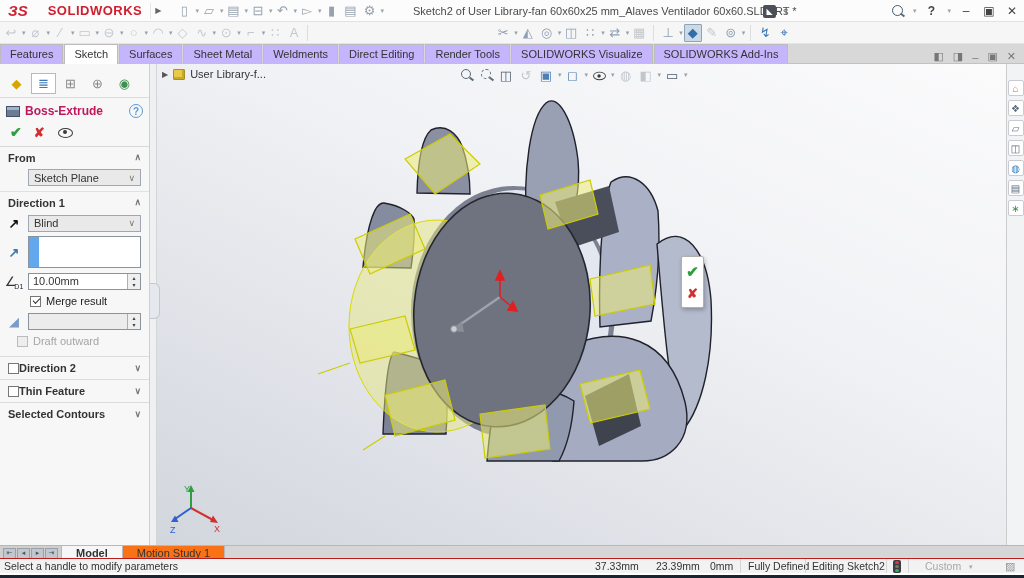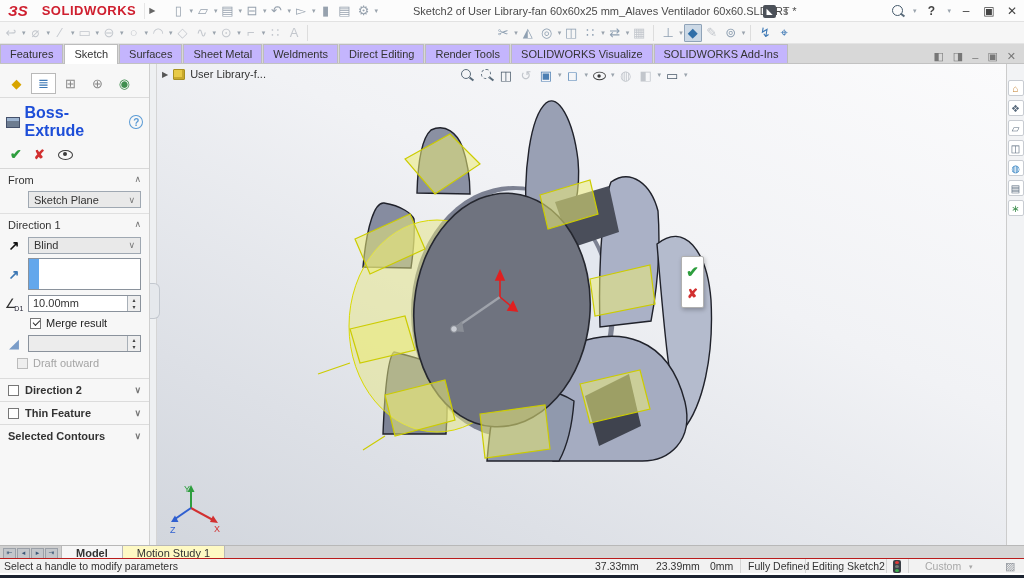--- a/index.html
+++ b/index.html
@@ -3,21 +3,21 @@
 <meta charset="utf-8">
 <style>
   *{box-sizing:border-box;margin:0;padding:0}
   body{margin:0;background:#888}
   .app{position:relative;width:1024px;height:578px;font-family:"Liberation Sans",sans-serif;font-size:11px;color:#333;background:#fff;overflow:hidden}
   .ic{display:inline-flex;align-items:center;justify-content:center;width:18px;height:18px;font-size:13px;line-height:1}
   .caret{font-size:7px;color:#9aa3ad;margin-left:1px}
   
   .titlebar{position:absolute;top:0;left:0;right:0;height:22px;background:#fcfcfc;border-bottom:1px solid #e2e2e2;display:flex;align-items:center}
   .brand{display:flex;align-items:baseline;padding:0 8px;height:22px;align-items:center}
-  .brand-prefix{color:#cf1f2f;font-weight:bold;font-style:italic;font-size:15px;margin-right:14px}
+  .brand-prefix{color:#cf1f2f;font-weight:bold;font-style:italic;font-size:15px;margin-right:20px}
   .brand-name{color:#cf1f2f;font-weight:bold;font-size:13px;letter-spacing:.5px}
   .flyout-arrow{color:#666;font-size:8px;padding:0 4px;border-left:1px solid #e6e6e6;height:16px;display:flex;align-items:center}
   .tb-icons{display:flex;align-items:center;gap:1px;margin-left:10px;color:#97a2ae}
   .title-text{position:absolute;left:413px;top:5px;font-size:11px;color:#4a4a4a;white-space:nowrap}
   .search-area{position:absolute;right:4px;top:0;height:22px;display:flex;align-items:center;gap:7px;color:#555}
   .dark-ic{width:13px;height:13px;border-radius:2px;background:#4b5058;color:#fff;font-size:8px;display:flex;align-items:center;justify-content:center}
   .search-text{color:#666;width:100px;text-align:left}
   .mag{position:relative;width:15px;height:15px;display:inline-block}
   .mag::before{content:'';position:absolute;left:2px;top:1px;width:8px;height:8px;border:1.6px solid #5a6b7a;border-radius:50%}
   .mag::after{content:'';position:absolute;left:10px;top:10px;width:5px;height:2px;background:#5a6b7a;transform:rotate(40deg)}
@@ -37,69 +37,69 @@
   .rtab{padding:3px 9px;background:#c4b5fd;border:1px solid #bcbcbc;border-bottom:none;margin-right:1px;font-size:11px;color:#333;white-space:nowrap}
   .rtab.active{background:#fff;font-weight:normal;position:relative;top:1px;padding-bottom:4px}
   .rb-ctrls{margin-left:auto;display:flex;gap:9px;align-items:center;padding-right:8px;color:#777;font-size:11px}
   
   .pm{position:absolute;top:64px;left:0;width:150px;bottom:33px;background:#f7f7f7;border-right:1px solid #cfcfcf;overflow:hidden}
   .pm-tabs{display:flex;align-items:center;gap:2px;padding:9px 4px 3px 4px;border-bottom:1px solid #dcdcdc}
   .pm-tab{width:25px;height:21px;display:flex;align-items:center;justify-content:center;font-size:13px;color:#888}
   .pm-tab.active{background:#fff;border:1px solid #b9b9b9}
   .pm-header{display:flex;align-items:center;gap:5px;padding:6px 6px 2px}
   .cube3d{width:14px;height:11px;background:#6d7c90;border:1px solid #44506a;box-shadow:inset 0 3px 0 #9db4d0}
-  .pm-title{font-weight:bold;font-size:16px;color:#1d4ed8}
+  .pm-title{font-weight:bold;font-size:12px;color:#be185d}
   .help-circle{margin-left:auto;width:14px;height:14px;border:1.3px solid #5b9bd5;color:#5b9bd5;border-radius:50%;display:flex;align-items:center;justify-content:center;font-size:10px;font-weight:bold}
   .pm-actions{display:flex;gap:12px;padding:4px 10px 6px;border-bottom:1px solid #d8d8d8;align-items:center}
   .ok{color:#2e9e3e;font-size:14px;font-weight:bold}
   .cancel{color:#d23030;font-size:13px;font-weight:bold}
   .eye{width:17px;height:15px;position:relative;display:inline-block}
   .eye::before{content:'';position:absolute;left:1px;top:3px;width:13px;height:8px;border:1.5px solid #3a3a3a;border-radius:50%}
   .eye::after{content:'';position:absolute;left:6px;top:5.5px;width:4px;height:4px;background:#3a3a3a;border-radius:50%}
-  .section-h{display:flex;align-items:flex-start;padding:5px 8px 3px;font-weight:normal;color:#333}
+  .section-h{display:flex;align-items:flex-start;padding:5px 8px 3px;font-weight:bold;color:#333}
   .section-h.bt{border-top:1px solid #e0e0e0;margin-top:3px}
   .chev{margin-left:auto;color:#777;font-size:9px}
   .dd{margin:2px 8px 5px 28px;height:17px;background:#e9e9e9;border:1px solid #9fa8b2;display:flex;align-items:center;padding:0 5px;color:#333}
   .row{display:flex;align-items:center;padding:2px 8px 2px 4px;gap:4px}
   .ric{width:20px;height:18px;display:flex;align-items:center;justify-content:center;color:#333;font-size:13px;flex:none}
   .ric .sub{font-size:7px;color:#223;margin-left:-2px;align-self:flex-end}
   .selbox{flex:1;height:32px;background:#fff;border:1px solid #8a929c;display:flex}
   .selbox .strip{width:10px;background:#63a7ec}
   .spin{flex:1;height:17px;border:1px solid #8a929c;background:#fff;display:flex;align-items:stretch}
   .spin .val{flex:1;padding:0 4px;display:flex;align-items:center}
   .spin .btns{width:13px;border-left:1px solid #a8b0b8;display:flex;flex-direction:column;background:#efefef}
   .spin .btns span{flex:1;display:flex;align-items:center;justify-content:center;font-size:6px;color:#444}
   .spin.disabled{background:#ececec}
   .cbrow{display:flex;align-items:center;gap:5px;padding:3px 8px 3px 30px;color:#222}
   .cbrow.dis{color:#a5a5a5}
   .cb{width:11px;height:11px;border:1px solid #777;background:#fff;display:inline-block;position:relative;flex:none}
   .cb.checked::after{content:'';position:absolute;left:1.5px;top:1.5px;width:6px;height:3px;border-left:1.8px solid #333;border-bottom:1.8px solid #333;transform:rotate(-45deg)}
   .cb.dis{border-color:#bbb;background:#eee}
-  .collapsed{display:flex;align-items:center;gap:6px;padding:5px 8px;border-top:1px solid #dcdcdc;font-weight:bold;color:#333}
+  .collapsed{display:flex;align-items:center;padding:5px 8px;border-top:1px solid #dcdcdc;font-weight:bold;color:#333}
   
   .splitter{position:absolute;top:64px;left:150px;width:7px;bottom:33px;background:#eef0f2;border-right:1px solid #d5d5d5}
   .splitter-handle{position:absolute;left:150px;top:283px;width:10px;height:36px;background:#e5e8ec;border:1px solid #c3c8cf;border-left:none;border-radius:0 6px 6px 0;z-index:3}
   
   .viewport{position:absolute;top:64px;left:157px;right:18px;bottom:33px;background:linear-gradient(205deg,#fbfbfc 0%,#f1f2f5 40%,#dde0e6 78%,#d2d6dd 100%);overflow:hidden}
   .model-svg{position:absolute;left:0;top:0;z-index:1}
   .flyout{position:absolute;left:5px;top:4px;display:flex;align-items:center;gap:5px;color:#333;z-index:2}
   .fly-arrow{color:#555;font-size:8px}
   .part-ic{width:12px;height:11px;background:#e8ca45;border:1px solid #a8901f;border-radius:1px;box-shadow:inset -2px -2px 0 #c9a92c}
   .headsup{position:absolute;left:300px;top:2px;display:flex;align-items:center;gap:2px;color:#4a5a6a;z-index:2}
   .headsup .dis{color:#c2c6cc}
   .confirm{position:absolute;left:524px;top:192px;width:23px;height:52px;background:#fff;border:1px solid #b0b0b0;border-radius:2px;box-shadow:1px 2px 4px rgba(0,0,0,.25);display:flex;flex-direction:column;align-items:center;justify-content:space-evenly;z-index:2}
   .triad{position:absolute;left:12px;top:418px;z-index:2}
   
   .taskpane{position:absolute;top:64px;right:0;width:18px;bottom:33px;background:#f2f3f5;border-left:1px solid #ccc;display:flex;flex-direction:column;align-items:center;padding-top:16px;gap:4px}
   .tp-ic{width:16px;height:16px;font-size:10px;color:#5a6b7d;display:flex;align-items:center;justify-content:center;border:1px solid #c8ccd2;background:#fff;border-radius:2px}
   
   .bottombar{position:absolute;left:0;right:0;bottom:18px;height:15px;background:#d6d6d6;display:flex;align-items:stretch;border-top:1px solid #b8b8b8}
   .nav{display:flex;align-items:center;gap:1px;padding:0 3px;background:#cfcfcf}
   .nav span{width:13px;height:11px;background:#c3c6ca;border:1px solid #9aa0a8;color:#3f5a78;font-size:7px;display:flex;align-items:center;justify-content:center}
-  .btab{padding:0 14px;display:flex;align-items:center;background:#fef9c3;border-right:1px solid #b8b8b8;color:#333;font-size:11px}
+  .btab{padding:0 14px;display:flex;align-items:center;background:#f97316;border-right:1px solid #b8b8b8;color:#333;font-size:11px}
   .btab.active{background:#f6f6f6;font-weight:bold;border-left:1px solid #b8b8b8}
   .statusbar{position:absolute;left:0;right:0;bottom:5px;height:15px;background:#f2f2f2;border-top:1px solid #b91c1c;font-size:10.5px;color:#333}
   .hint{position:absolute;left:4px;top:1px}
   .st{position:absolute;top:1px;white-space:nowrap}
   .st.dim{color:#a8a8a8}
   .vsep{position:absolute;top:0;bottom:0;width:1px;background:#d5d5d5}
   .traffic{position:absolute;left:893px;top:1px;width:8px;height:13px;background:#3a3f46;border-radius:2px;display:flex;flex-direction:column;align-items:center;justify-content:space-evenly}
   .traffic i{width:4px;height:3px;border-radius:50%}
   .darkstrip{position:absolute;left:0;right:0;bottom:0;height:3px;background:#1b2330}
 </style>

